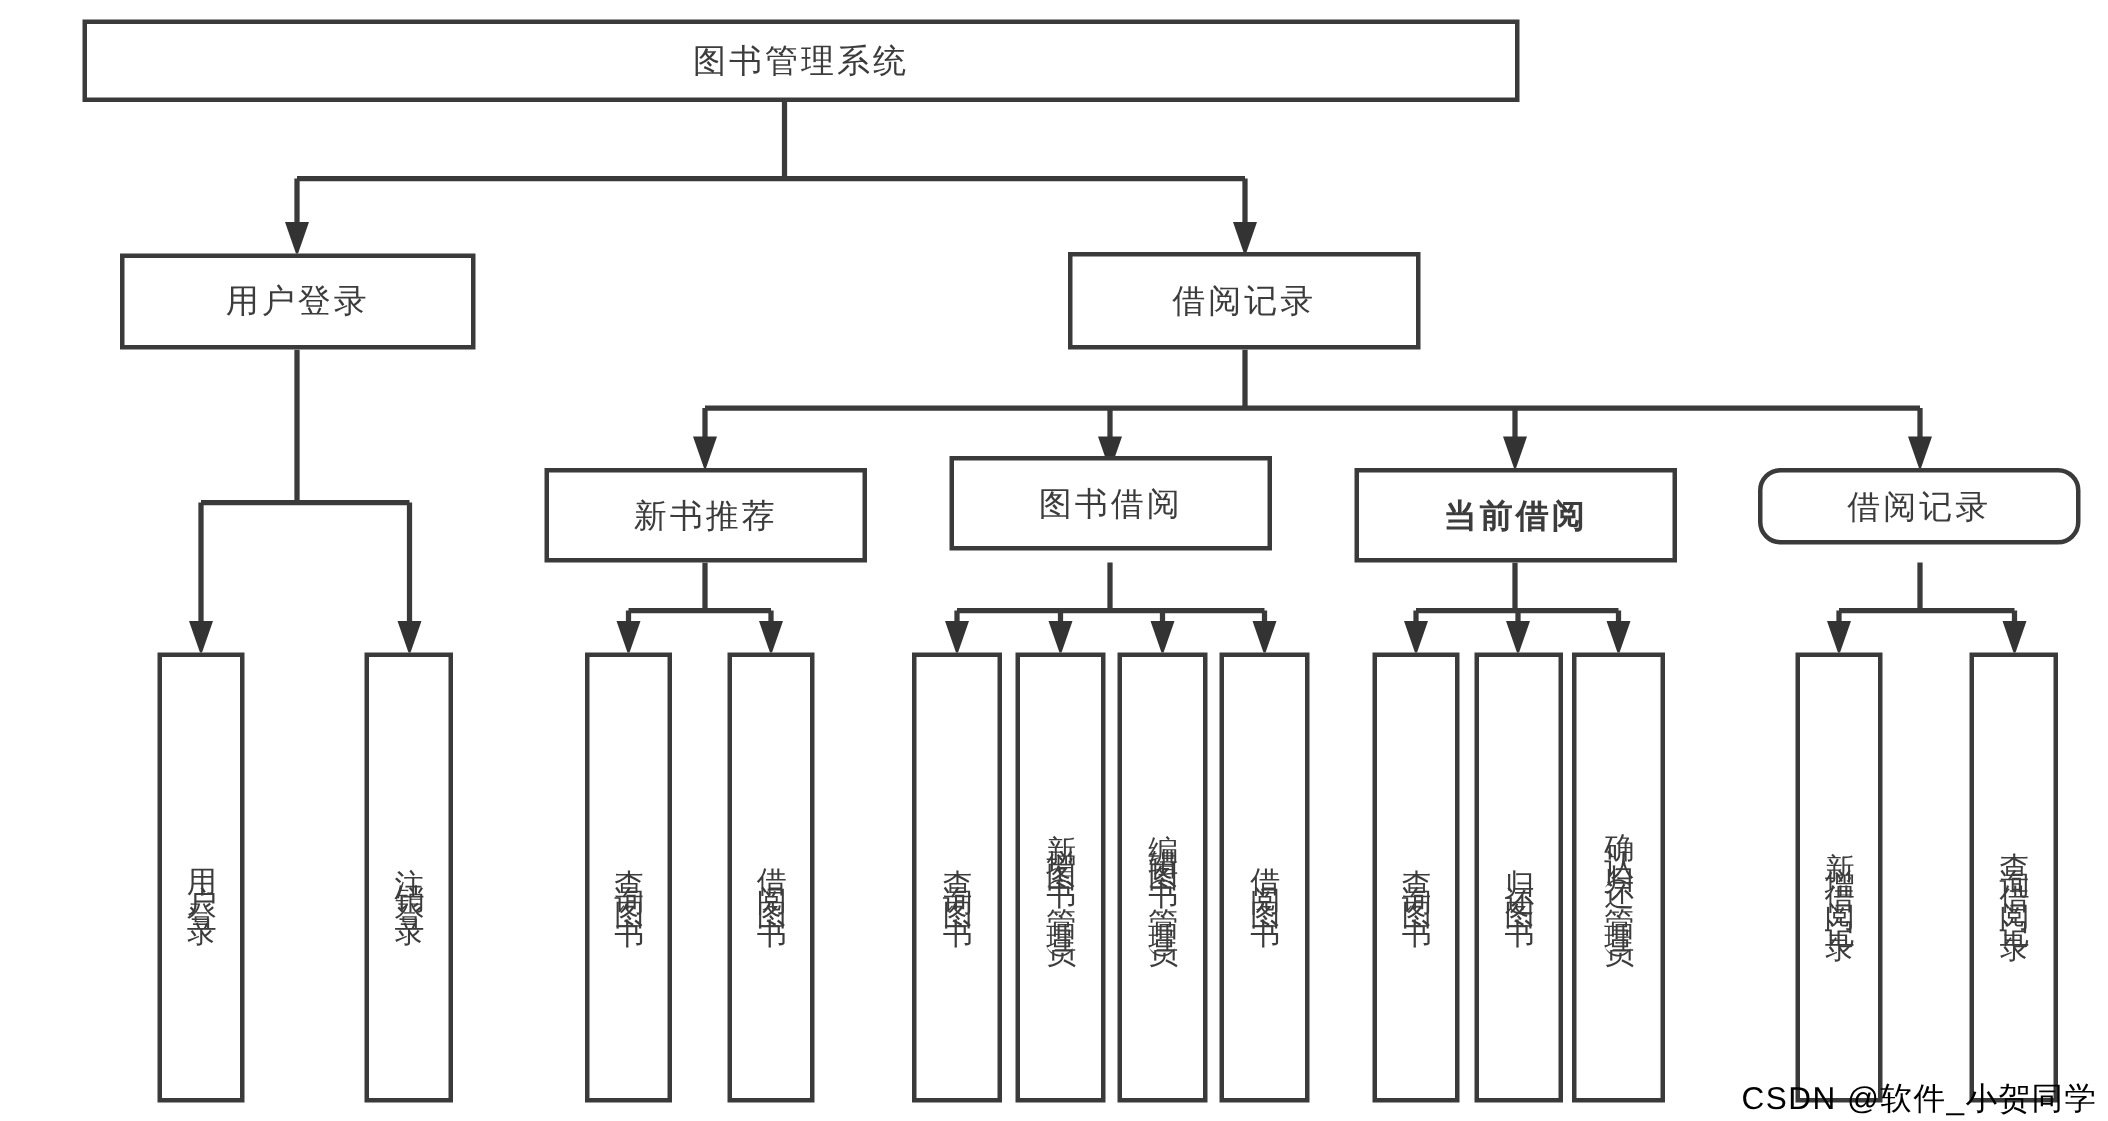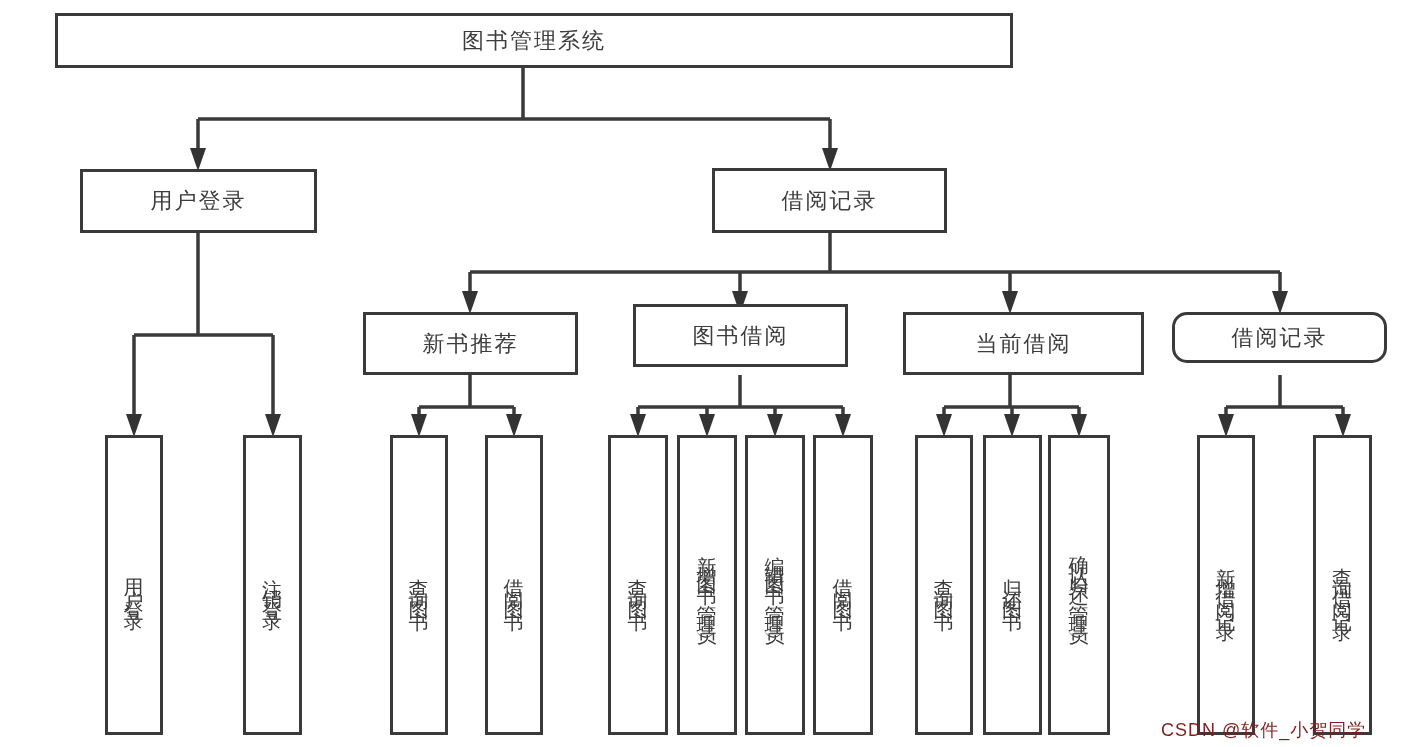--- a/index.html
+++ b/index.html
@@ -44,43 +44,43 @@
     font-size: 20px;
     letter-spacing: 11px;
     z-index: 1;
   }
   
   #n-root      { left: 20px;   top: 13px;  width: 958px; height: 55px; margin-left: 35px; }
   #n-userlogin { left: 80px;   top: 169px; width: 237px;  height: 64px; }
   #n-bookmgmt  { left: 712px;  top: 168px; width: 235px;  height: 65px; }
   #n-newbook   { left: 363px;  top: 312px; width: 215px;  height: 63px; }
   #n-borrowing { left: 633px;  top: 304px; width: 215px;  height: 63px; }
-  #n-current   { left: 903px;  top: 312px; width: 241px;  height: 63px; }
+  #n-current   { left: 903px;  top: 312px; width: 215px;  height: 63px; font-weight: bold; }
   #n-records   { left: 1172px; top: 312px; width: 215px;  height: 51px; border-radius: 15px; }
   .leaf        { top: 435px; height: 300px; }
   #l-login     { left: 105px;  width: 58px; }
   #l-logout    { left: 243px;  width: 59px; }
   #l-nb-query  { left: 390px;  width: 58px; }
   #l-nb-borrow { left: 485px;  width: 58px; }
   #l-bb-query  { left: 608px;  width: 60px; }
   #l-bb-add    { left: 677px;  width: 60px; letter-spacing: 10px; }
   #l-bb-edit   { left: 745px;  width: 60px; letter-spacing: 10px; }
   #l-bb-borrow { left: 813px;  width: 60px; }
   #l-cb-query  { left: 915px;  width: 58px; }
   #l-cb-return { left: 983px;  width: 59px; }
   #l-cb-confirm{ left: 1048px; width: 62px; letter-spacing: 10px; }
   #l-br-add    { left: 1197px; width: 58px; }
   #l-br-query  { left: 1313px; width: 59px; }
   #watermark {
     position: absolute;
     left: 1161px;
     top: 718px;
-    font-size: 18px;
+    font-size: 21px;
     letter-spacing: 1px;
-    color: #7f1d1d;
+    color: #000000;
     z-index: 5;
     white-space: nowrap;
   }
 </style>
 </head>
 <body>
 
 <div id="canvas">
 
   <svg id="connectors" width="1405" height="747" viewBox="0 0 1405 747">

